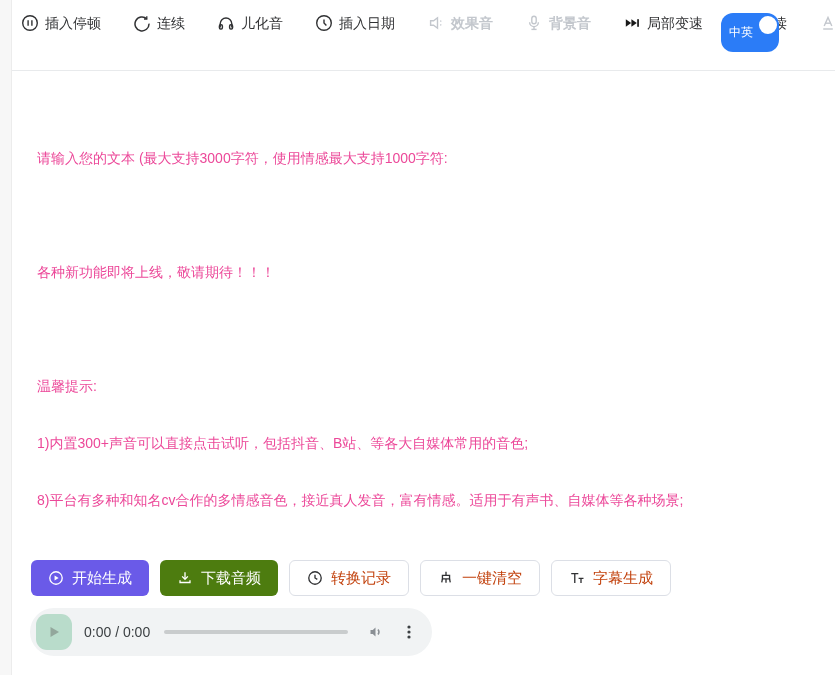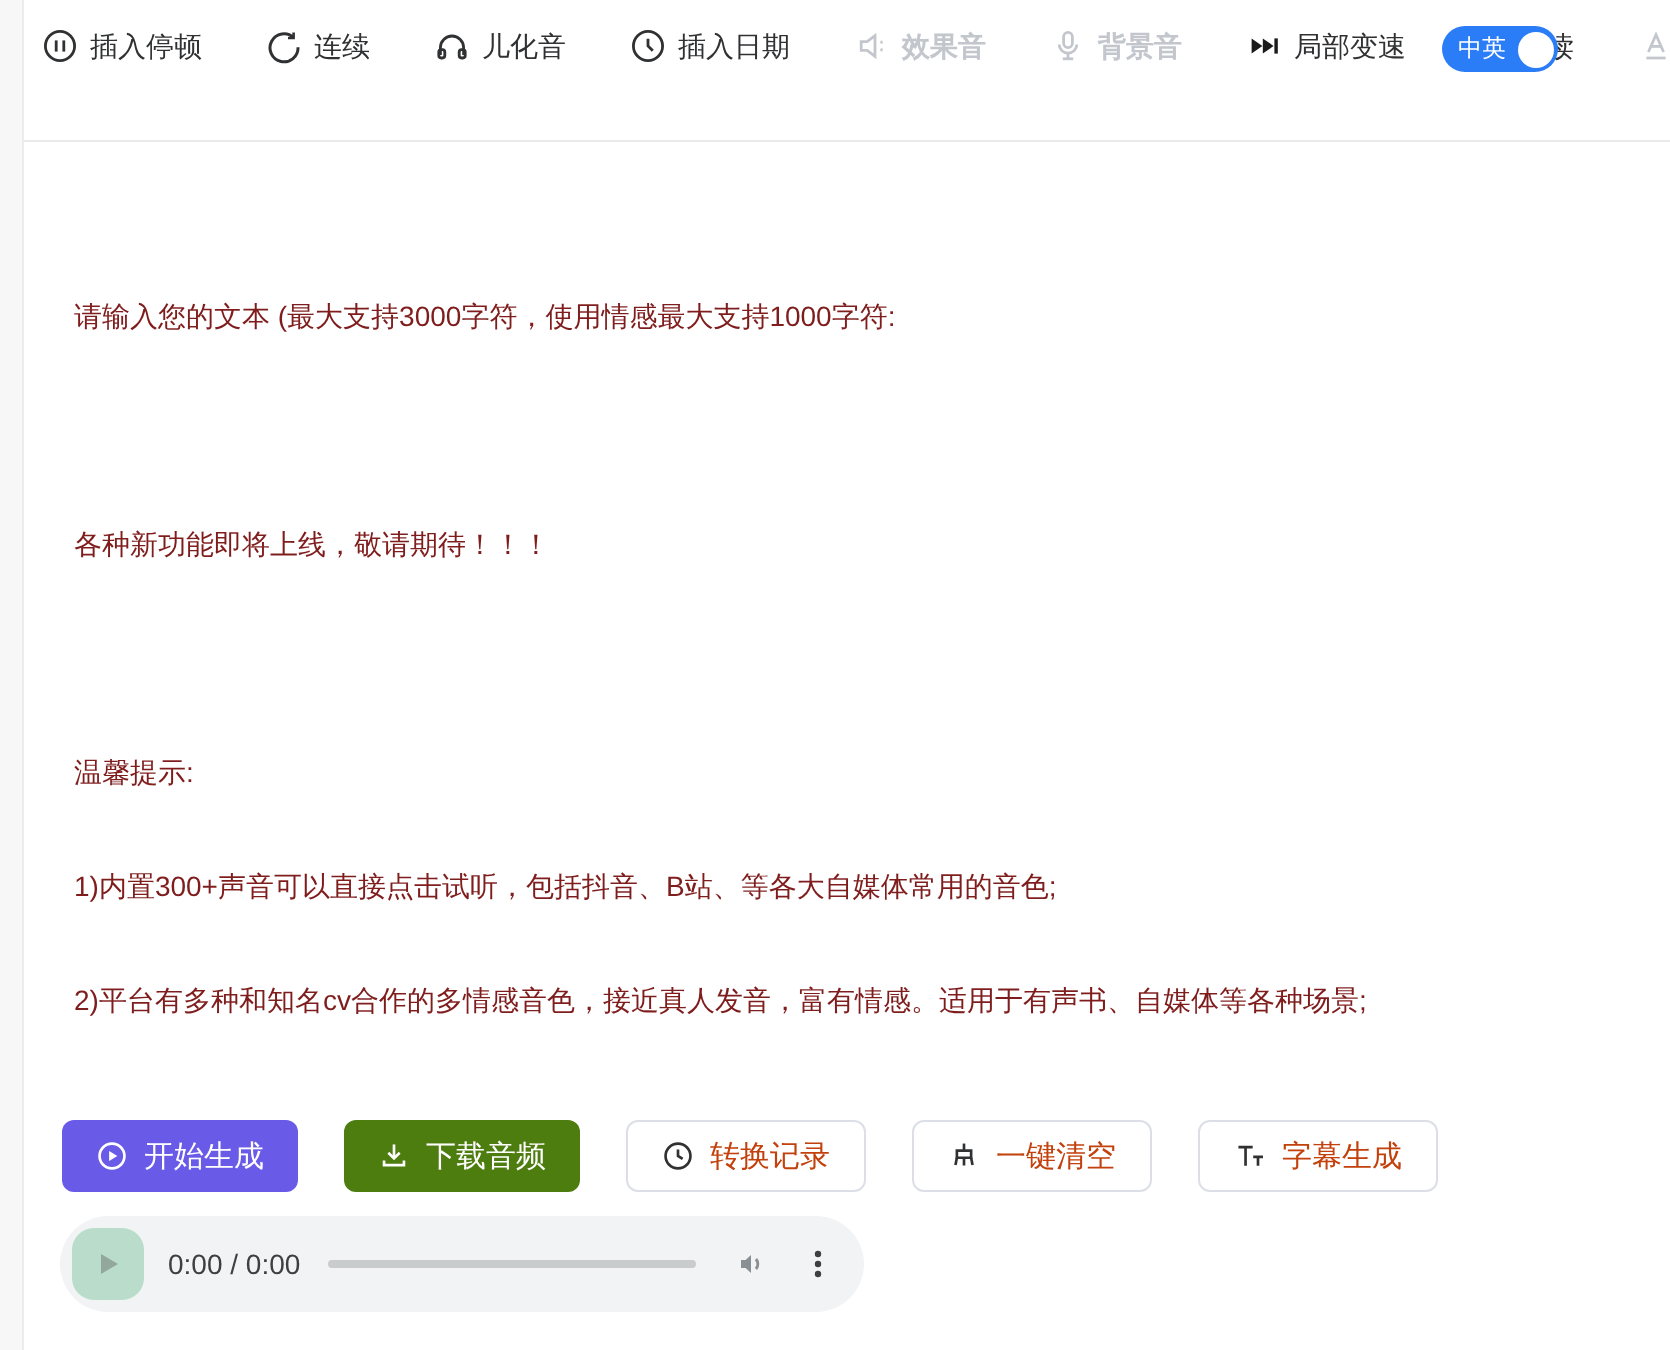--- a/index.html
+++ b/index.html
@@ -23,39 +23,39 @@
   .tool-item {
     display:flex; flex-direction:row; align-items:center; gap:6px;
     cursor:pointer; color:#303133;
   }
   .tool-item .t-icon { height:18px; display:flex; align-items:center; justify-content:center; }
   .tool-item .t-label { font-size:14px; line-height:16px; white-space:nowrap; }
   .tool-item.disabled { color:#c3c7cd;font-weight:bold; }
   .tool-item svg { display:block; }
   .toggle {
     position:absolute; right:56px; top:13px;
-    width:58px; height:23px; border-radius:12px;
+    width:58px; height:39px; border-radius:12px;
     background:#2b7cf7; display:flex; align-items:center;
     cursor:pointer;
   }
   .toggle .toggle-label { color:#fff; font-size:12px; margin-left:8px; }
   .toggle .knob {
     position:absolute; right:2px; top:2.5px; width:18px; height:18px;
     border-radius:50%; background:#fff;
   }
   
   .editor {
     height:446px; padding:40px 4px 0 25px;
-    font-size:14px; line-height:19px; color:#7f1d1d;
+    font-size:14px; line-height:19px; color:#ec4899;
     cursor:text; overflow:hidden; white-space:pre-wrap;
   }
   .editor .line { min-height:19px; }
   
   .actions {
-    display:flex; gap:23px; padding:43px 0 0 19px; align-items:flex-start;
+    display:flex; gap:11px; padding:43px 0 0 19px; align-items:flex-start;
   }
   .btn {
     height:36px; padding:0 17px; border-radius:6px; border:none;
     display:flex; align-items:center; gap:8px;
     font-size:15px; cursor:pointer; white-space:nowrap;
     font-family:inherit;
   }
   .btn svg { display:block; }
   .btn-purple { background:#6a5ae8; color:#fff; }
   .btn-blue   { background:#1b6cf2; color:#fff; }
@@ -192,21 +192,21 @@
     </div>
   </div>
 
   <div class="editor">
     <div class="line">请输入您的文本 (最大支持3000字符，使用情感最大支持1000字符:</div>
     <div class="line"></div>
     <div class="line">各种新功能即将上线，敬请期待！！！</div>
     <div class="line"></div>
     <div class="line">温馨提示:</div>
     <div class="line">1)内置300+声音可以直接点击试听，包括抖音、B站、等各大自媒体常用的音色;</div>
-    <div class="line">2)平台有多种和知名cv合作的多情感音色，接近真人发音，富有情感。适用于有声书、自媒体等各种场景;</div>
+    <div class="line">8)平台有多种和知名cv合作的多情感音色，接近真人发音，富有情感。适用于有声书、自媒体等各种场景;</div>
     
     
     
     
     
     
     
   </div>
 
   <div class="actions">

